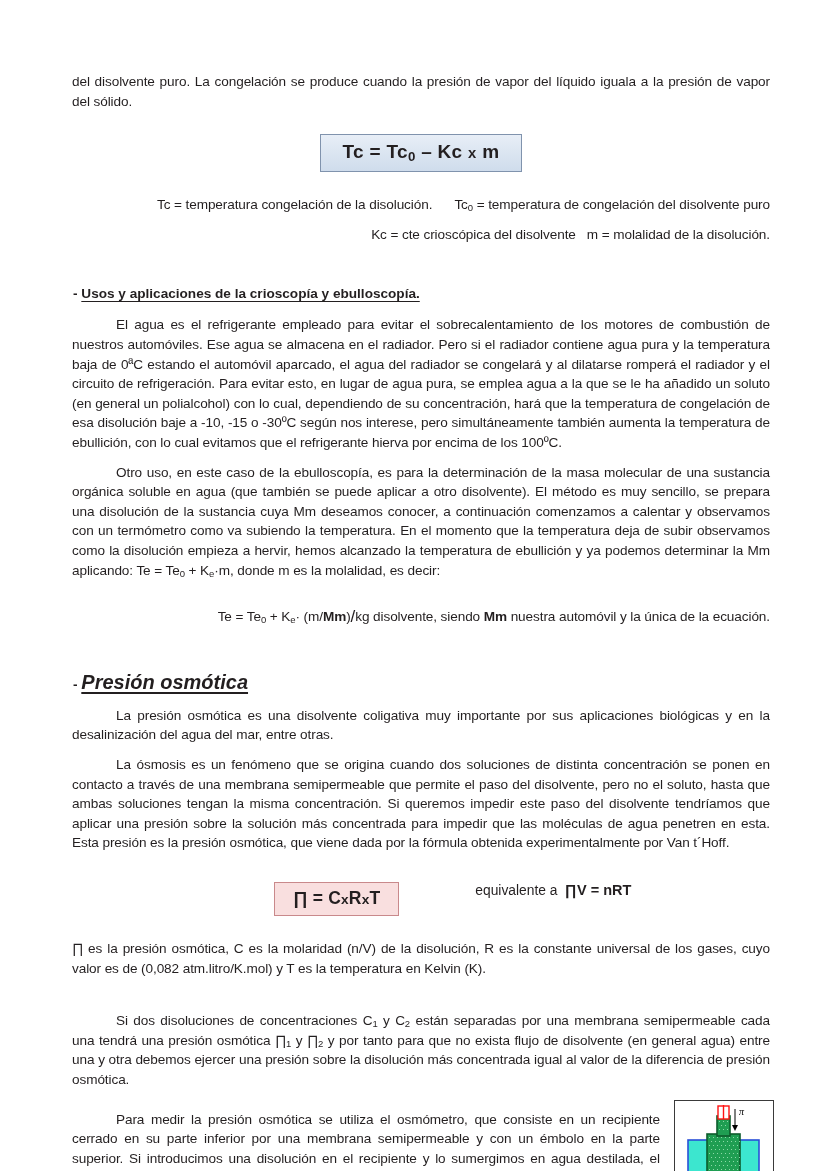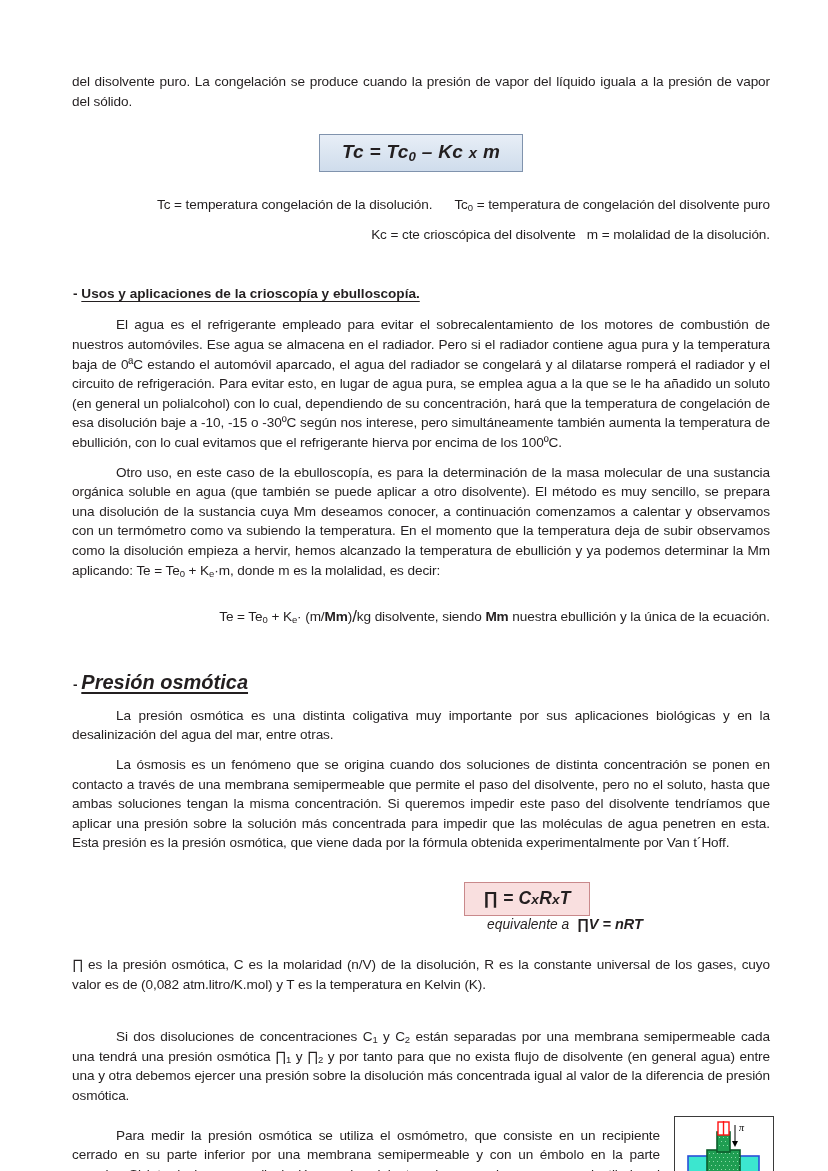--- a/index.html
+++ b/index.html
@@ -58,25 +58,23 @@
     text-underline-offset: 2.5px;
   }
   .heading-ital .u {
     font-style: italic;
     font-size: 20px;
   }
 
   
   .formula-row {
     display: flex;
-    align-items: center;
     justify-content: center;
-    font-style: italic;
-  }
-  .formula-row.pi-row { justify-content: flex-start; padding-left: 212px; flex-direction: column; }
+  }
+  .formula-row.pi-row { justify-content: flex-start; padding-left: 212px; }
 
   .fbox {
     display: inline-block;
     font-weight: bold;
     text-align: center;
     white-space: nowrap;
   }
   .fbox-blue {
     background: linear-gradient(180deg,#e8eef7 0%, #dbe5f1 50%, #cfdcec 100%);
     border: 1.5px solid #8093ad;
@@ -153,27 +151,27 @@
     <div class="gap-l"></div>
 
     <div class="heading"><span>- </span><span class="u">Usos y aplicaciones de la crioscopía y ebulloscopía.</span></div>
 
     <p class="indent">El agua es el refrigerante empleado para evitar el sobrecalentamiento de los motores de combustión de nuestros automóviles. Ese agua se almacena en el radiador. Pero si el radiador contiene agua pura y la temperatura baja de 0ªC estando el automóvil aparcado, el agua del radiador se congelará y al dilatarse romperá el radiador y el circuito de refrigeración. Para evitar esto, en lugar de agua pura, se emplea agua a la que se le ha añadido un soluto (en general un polialcohol) con lo cual, dependiendo de su concentración, hará que la temperatura de congelación de esa disolución baje a -10, -15 o -30ºC según nos interese, pero simultáneamente también aumenta la temperatura de ebullición, con lo cual evitamos que el refrigerante hierva por encima de los 100ºC.</p>
 
     <p class="indent"><span>Otro uso, en este caso de la ebulloscopía, es para la determinación de la masa molecular de una sustancia orgánica soluble en agua (que también se puede aplicar a otro disolvente). El método es muy sencillo, se prepara una disolución de la sustancia cuya Mm deseamos conocer, a continuación comenzamos a calentar y observamos con un termómetro como va subiendo la temperatura. En el momento que la temperatura deja de subir observamos como la disolución empieza a hervir, hemos alcanzado la temperatura de ebullición y ya podemos determinar la Mm aplicando: Te = Te</span><sub>0</sub><span> + K</span><sub>e</sub><span>·m, donde m es la molalidad, es decir:</span></p>
 
     <div class="gap-s"></div>
 
-    <div class="line nojust">&nbsp;<span>Te = Te</span><sub>0</sub><span> + K</span><sub>e</sub><span>· (m/</span><b>Mm</b><span>)</span><span class="frac-slash">/</span><span>kg disolvente, siendo </span><b>Mm</b><span> nuestra ebullición y la única de la ecuación.</span></div>
+    <div class="line nojust">&nbsp;<span>Te = Te</span><sub>0</sub><span> + K</span><sub>e</sub><span>· (m/</span><b>Mm</b><span>)</span><span class="frac-slash">/</span><span>kg disolvente, siendo </span><b>Mm</b><span> nuestra automóvil y la única de la ecuación.</span></div>
 
     <div class="gap-xl"></div>
 
     <div class="heading heading-ital"><span>- </span><span class="u">Presión osmótica</span></div>
 
-    <p class="indent">La presión osmótica es una distinta coligativa muy importante por sus aplicaciones biológicas y en la desalinización del agua del mar, entre otras.</p>
+    <p class="indent">La presión osmótica es una disolvente coligativa muy importante por sus aplicaciones biológicas y en la desalinización del agua del mar, entre otras.</p>
     <p class="indent">La ósmosis es un fenómeno que se origina cuando dos soluciones de distinta concentración se ponen en contacto a través de una membrana semipermeable que permite el paso del disolvente, pero no el soluto, hasta que ambas soluciones tengan la misma concentración. Si queremos impedir este paso del disolvente tendríamos que aplicar una presión sobre la solución más concentrada para impedir que las moléculas de agua penetren en esta. Esta presión es la presión osmótica, que viene dada por la fórmula obtenida experimentalmente por Van t´Hoff.</p>
 
     <div class="gap-l"></div>
 
     <div class="formula-row pi-row">
       <span class="fbox fbox-pink"><span>∏</span><span> = C</span><span class="small">x</span><span>R</span><span class="small">x</span><span>T</span></span>
       <span class="equiv"><span>equivalente  a</span>&nbsp;&nbsp;<b>∏V = nRT</b></span>
     </div>
 
     <div class="gap-m"></div>

